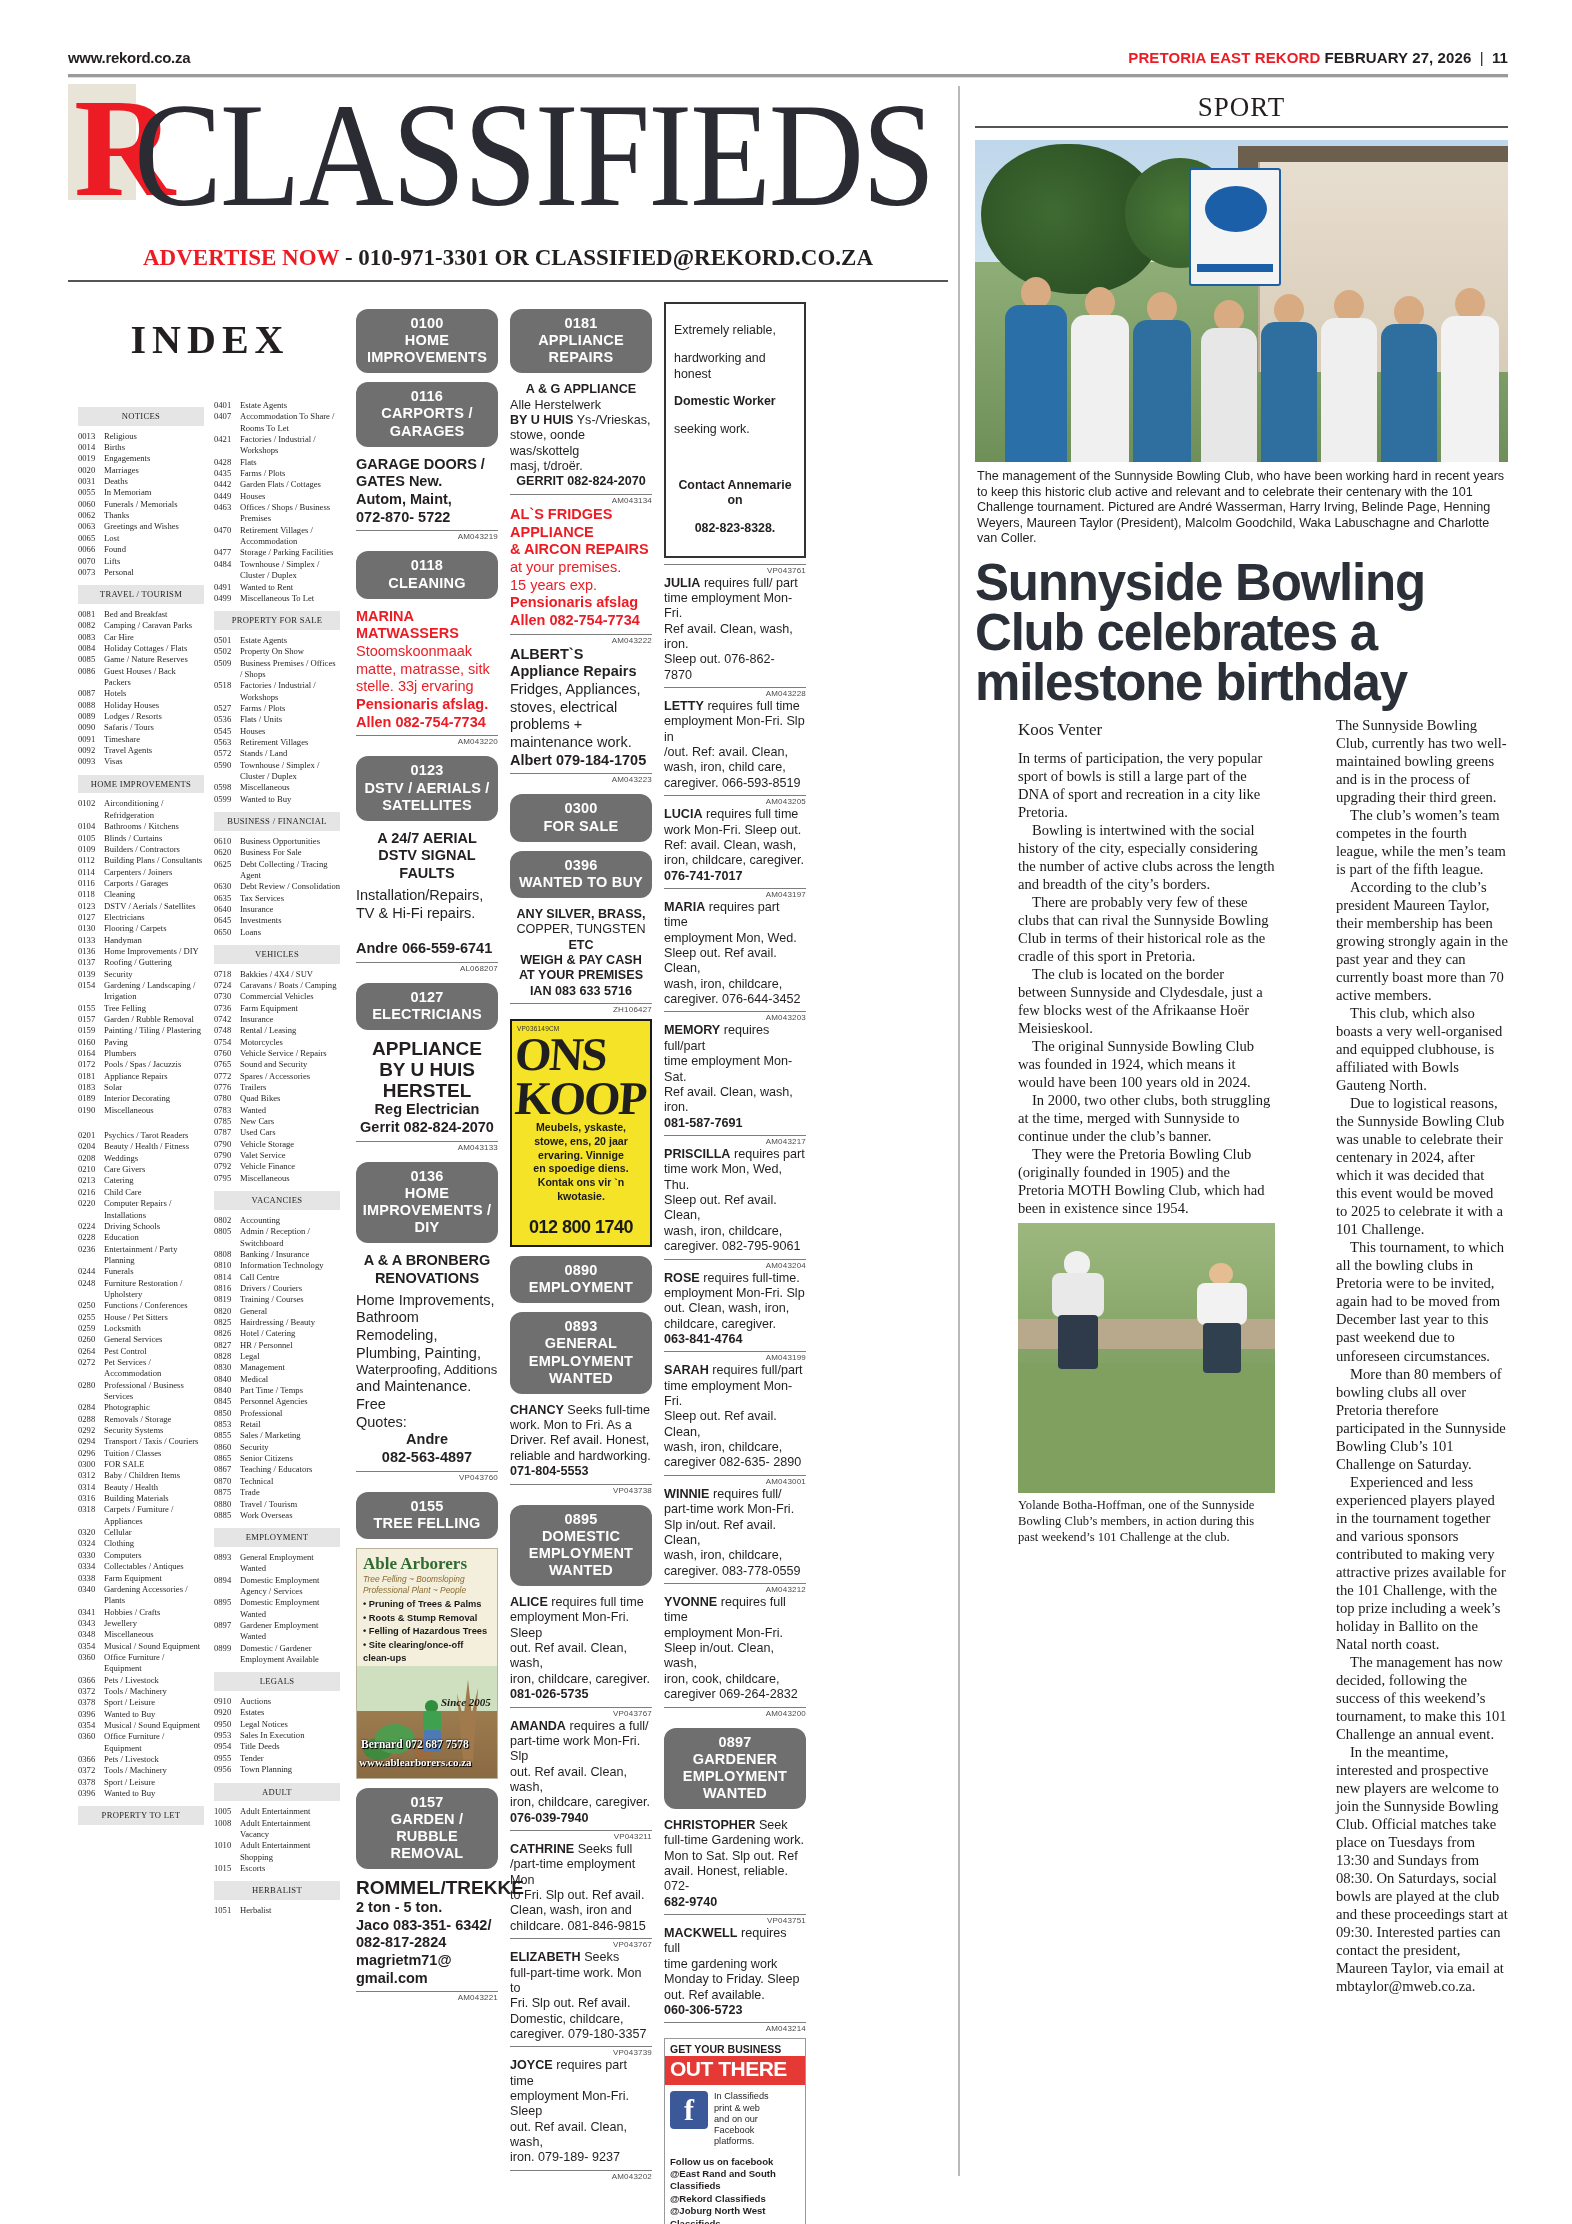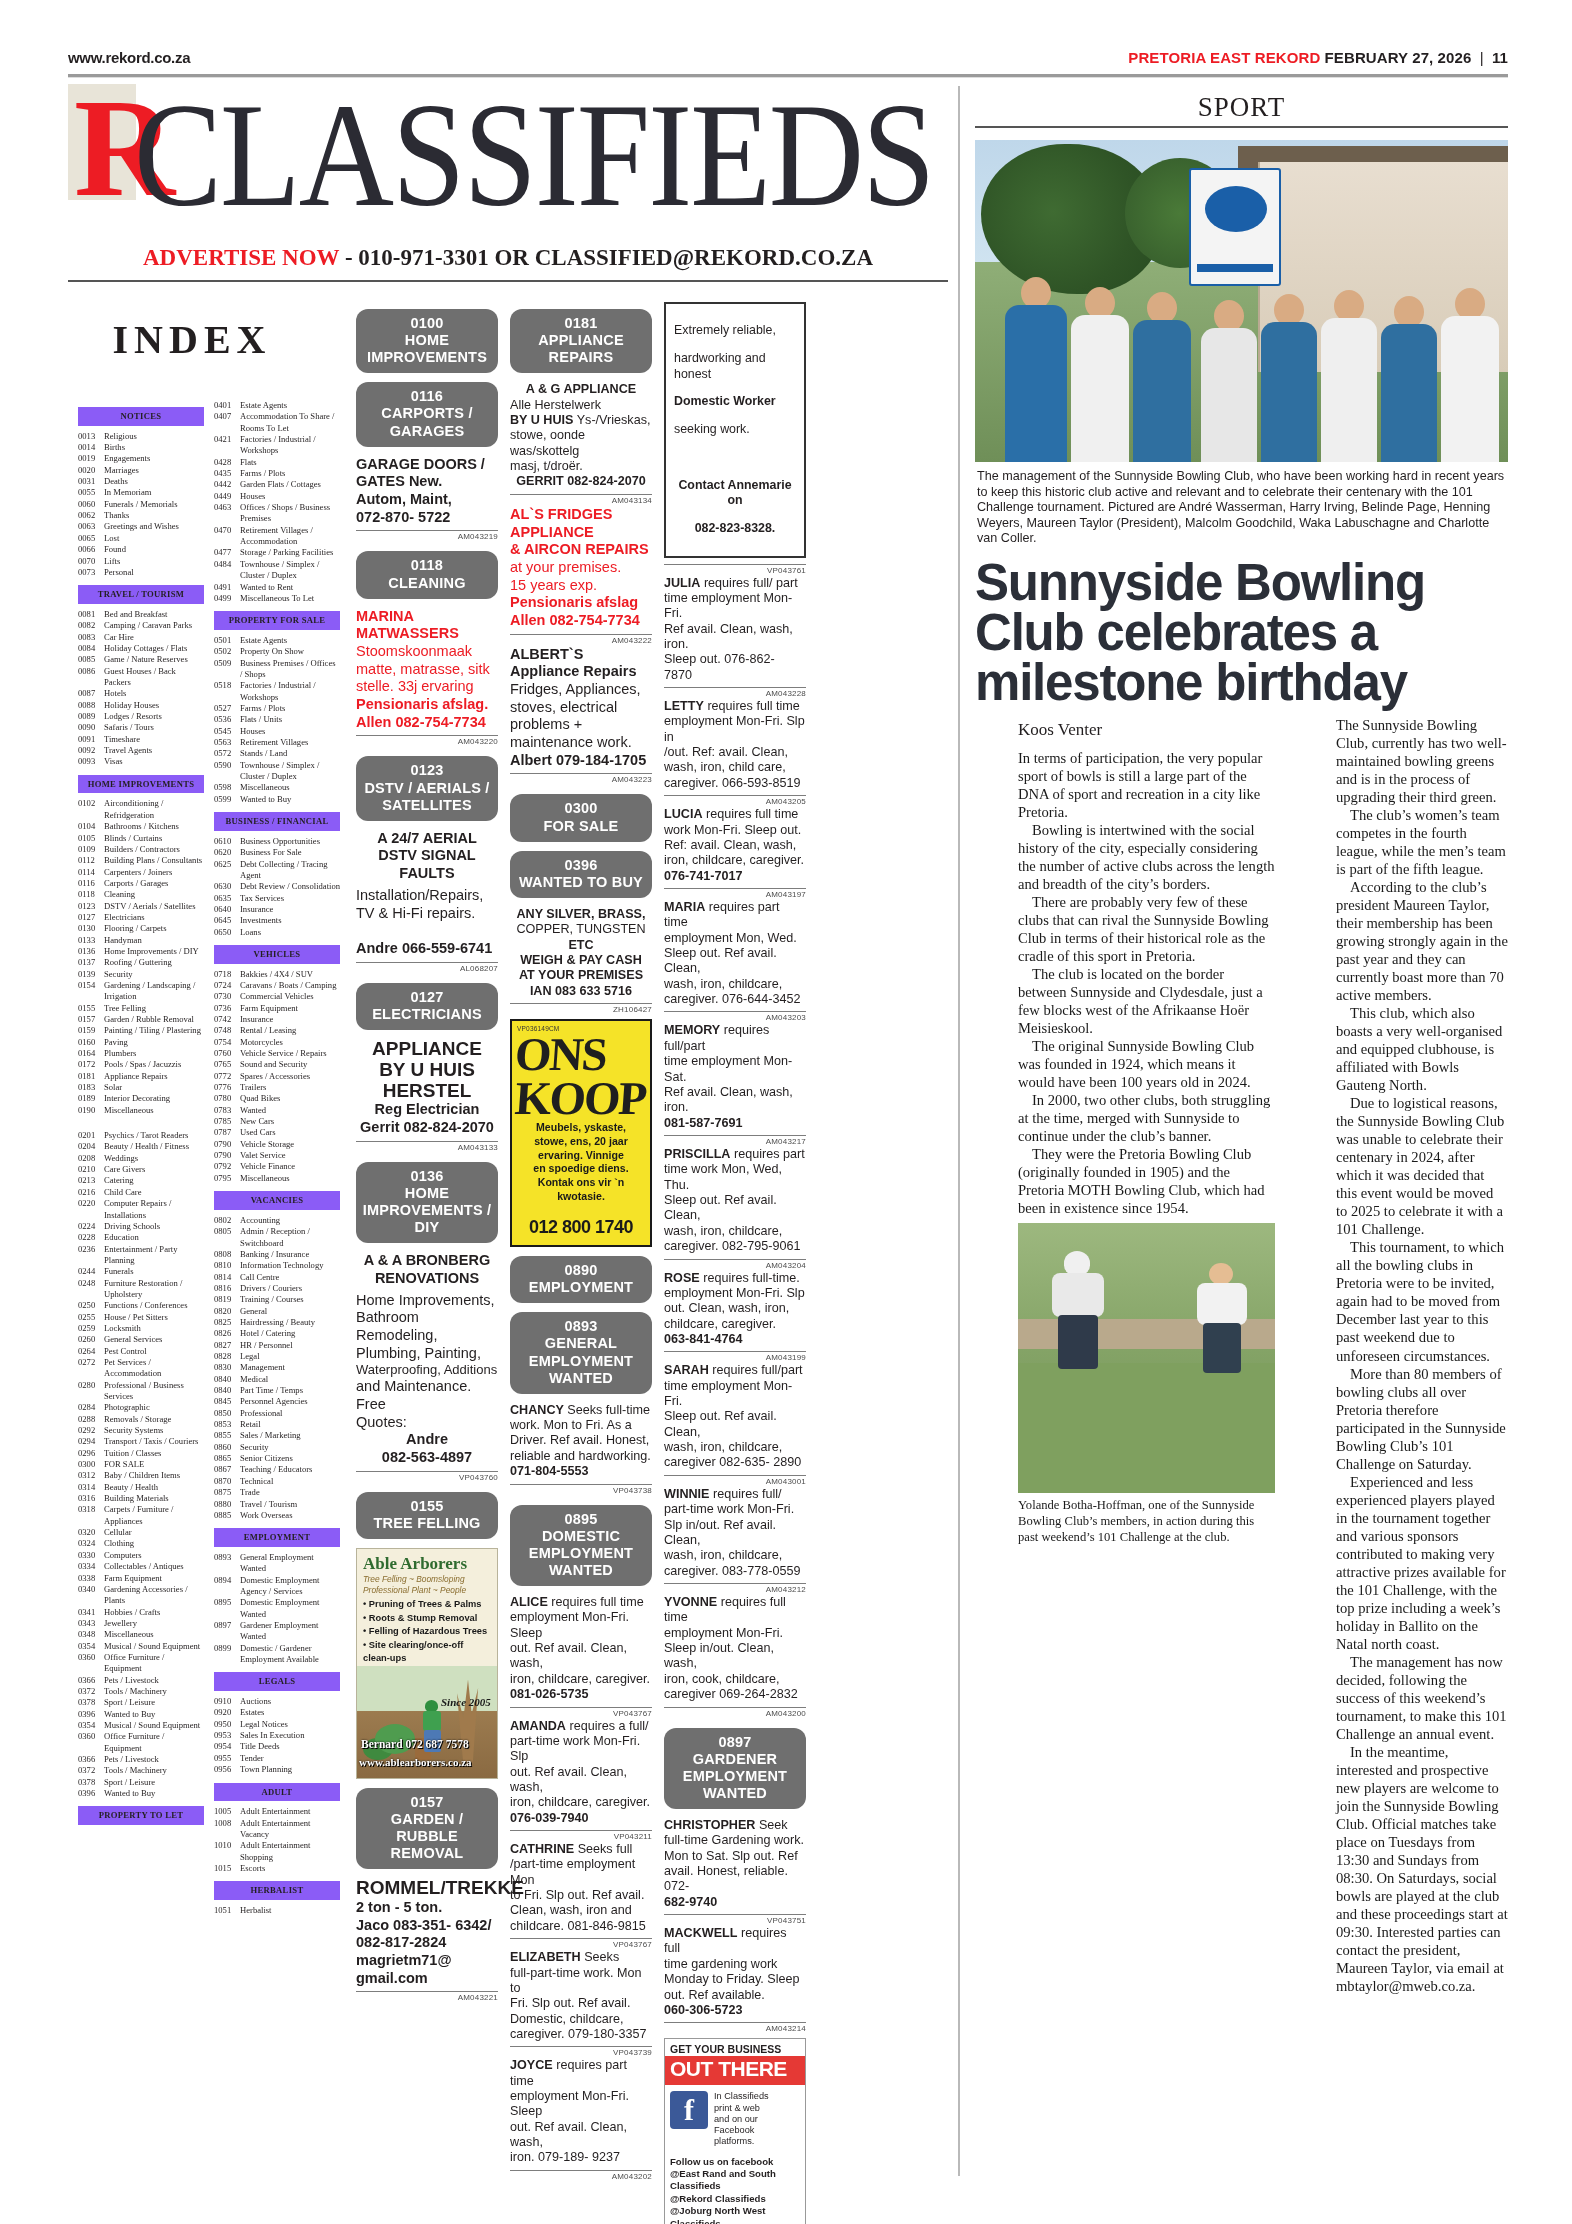--- a/index.html
+++ b/index.html
@@ -41,28 +41,28 @@
   .rule-under-ad { position:absolute; left:68px; top:280px; width:880px; height:2px; background:#555; }
 
   .sport-label { position:absolute; left:975px; top:92px; width:533px; text-align:center;
      font-family:"Liberation Serif", serif; font-size:27px; letter-spacing:1px; color:#231f20; }
   .rule-sport { position:absolute; left:975px; top:126px; width:533px; height:2px; background:#555; }
 
   
   .vdivider { position:absolute; left:958px; top:86px; width:2px; height:2090px; background:#b9b9b9; }
 
   
-  .index-title { position:absolute; left:72px; top:316px; width:240px; text-align:center;
+  .index-title { position:absolute; left:90px; top:316px; width:240px; text-align:center;
      font-family:"Liberation Serif", serif; font-weight:bold; font-size:40px; letter-spacing:6px; }
 
   .index-cols { position:absolute; left:78px; top:400px; width:262px; height:1790px;
      display:flex; gap:10px; }
   .idx-col { width:126px; }
-  .idx-head { background:#8b5cf6; color:#231f20; font-family:"Liberation Serif", serif;
-     font-weight:bold; font-size:8.6px; text-align:center; padding:4px 2px; margin:7px 0 5px 0;
+  .idx-head { background:#e5e5e5; color:#231f20; font-family:"Liberation Serif", serif;
+     font-weight:normal; font-size:8.6px; text-align:center; padding:4px 2px; margin:7px 0 5px 0;
      letter-spacing:0.3px; line-height:1.25; }
   .idx-row { display:flex; font-family:"Liberation Serif", serif; font-size:8.6px;
      line-height:1.32; color:#231f20; }
   .idx-code { width:26px; flex:0 0 26px; }
   .idx-label { flex:1; }
 
   
   .adcol { position:absolute; top:300px; font-size:12.5px; line-height:1.25; }
   .adcol.c1 { left:356px; width:142px; }
   .adcol.c2 { left:510px; width:142px; }

